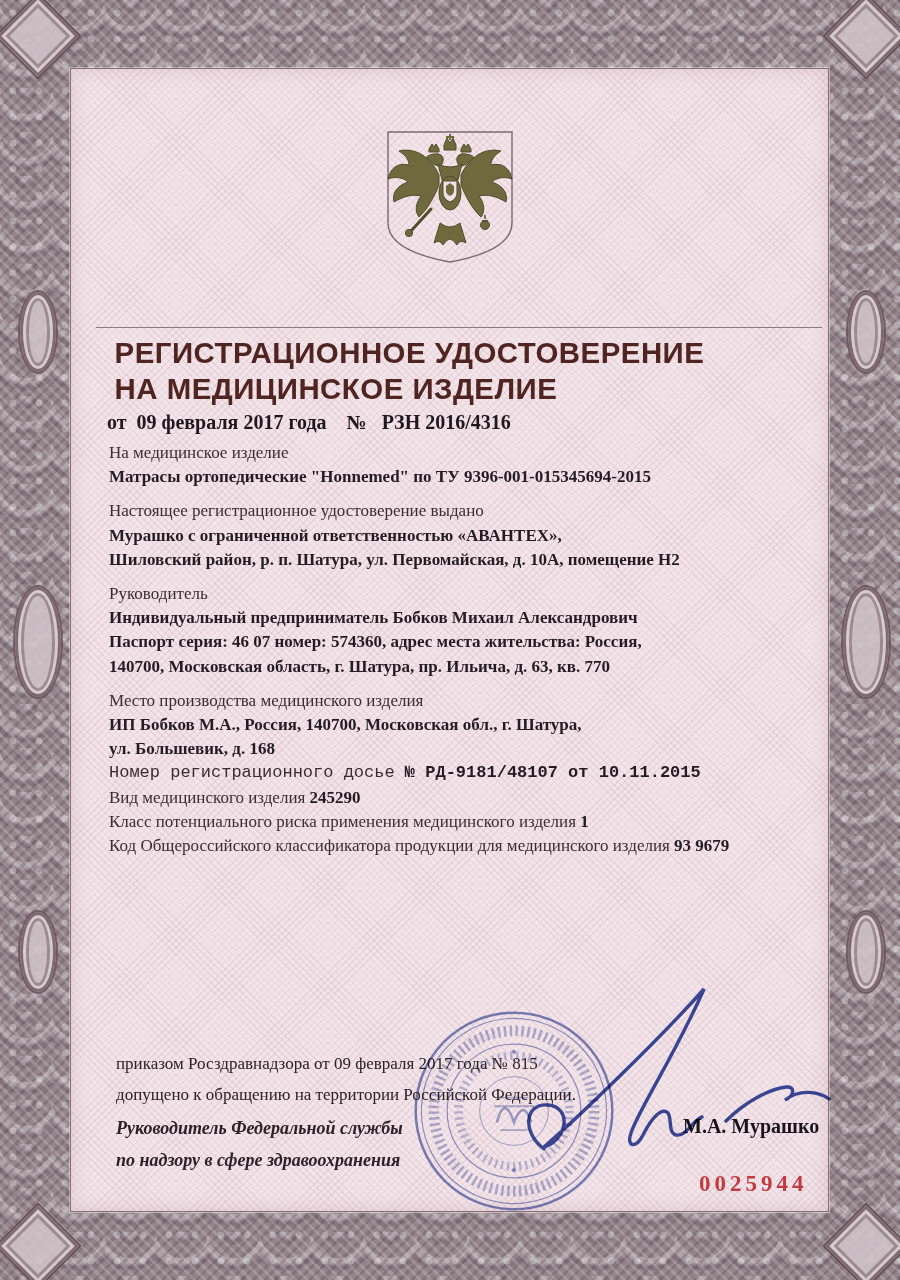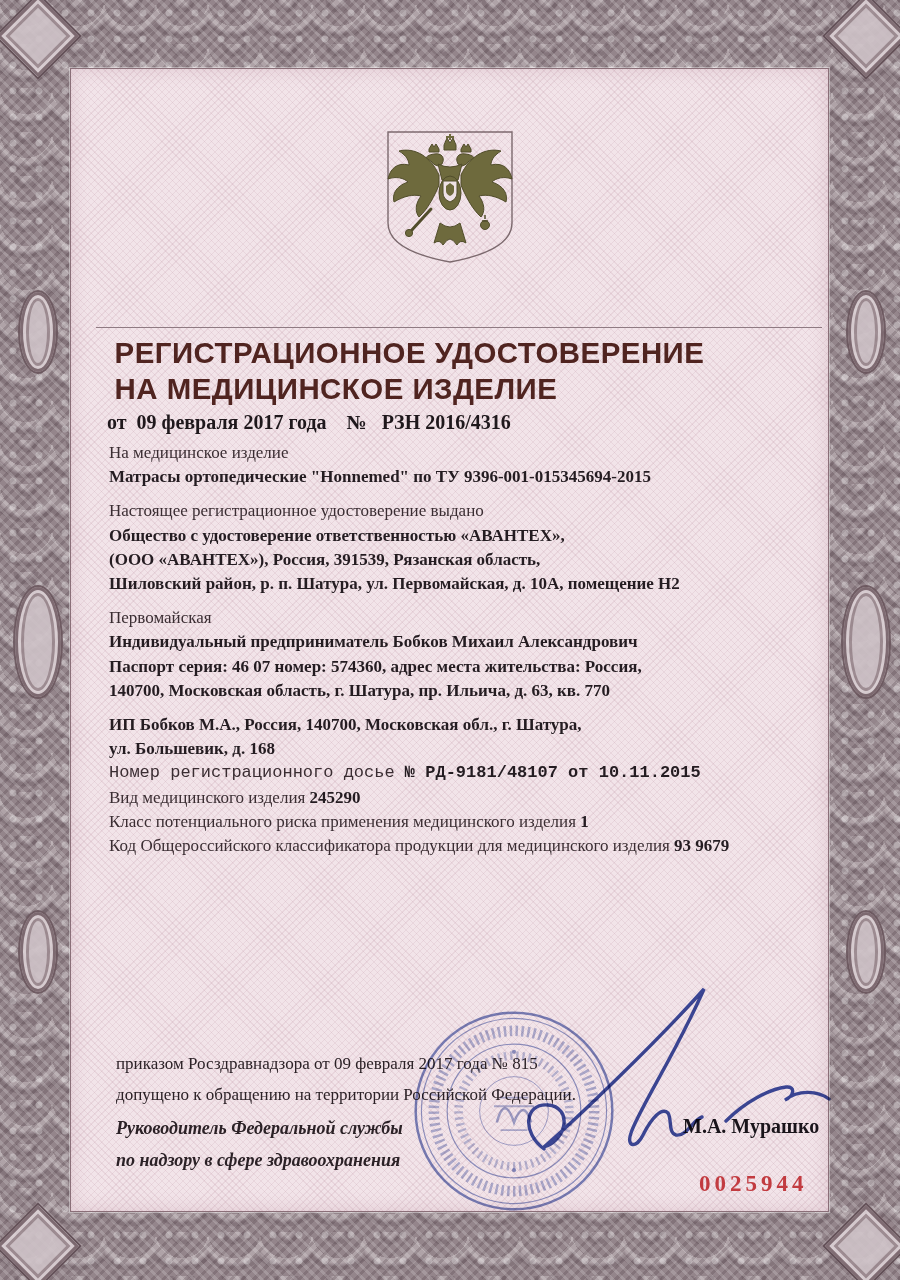--- a/index.html
+++ b/index.html
@@ -108,31 +108,31 @@
       <div class="date-line">от  09 февраля 2017 года    №   РЗН 2016/4316</div>
     </div>
 
     <div class="body-text">
       <div class="sec">
         <p class="lbl">На медицинское изделие</p>
         <p class="val">Матрасы ортопедические "Honnemed" по ТУ 9396-001-015345694-2015</p>
       </div>
       <div class="sec">
         <p class="lbl">Настоящее регистрационное удостоверение выдано</p>
-        <p class="val">Общество с удостоверение ответственностью «АВАНТЕХ»,</p>
-        <p class="val">(ООО «АВАНТЕХ»), Россия, 391539, Рязанская область,</p>
+        <p class="val">Мурашко с ограниченной ответственностью «АВАНТЕХ»,</p>
         <p class="val">Шиловский район, р. п. Шатура, ул. Первомайская, д. 10А, помещение Н2</p>
       </div>
       <div class="sec">
-        <p class="lbl">Первомайская</p>
+        <p class="lbl">Руководитель</p>
         <p class="val">Индивидуальный предприниматель Бобков Михаил Александрович</p>
         <p class="val">Паспорт серия: 46 07 номер: 574360, адрес места жительства: Россия,</p>
         <p class="val">140700, Московская область, г. Шатура, пр. Ильича, д. 63, кв. 770</p>
       </div>
       <div class="sec">
+        <p class="lbl">Место производства медицинского изделия</p>
         <p class="val">ИП Бобков М.А., Россия, 140700, Московская обл., г. Шатура,</p>
         <p class="val">ул. Большевик, д. 168</p>
       </div>
       <p class="sec mt4"><span class="lbl">Номер регистрационного досье</span> <span class="val">№ РД-9181/48107 от 10.11.2015</span></p>
       <p class="sec mt14"><span class="lbl">Вид медицинского изделия</span> <span class="val">245290</span></p>
       <p class="sec mt14"><span class="lbl">Класс потенциального риска применения медицинского изделия</span> <span class="val">1</span></p>
       <p class="sec mt14"><span class="lbl">Код Общероссийского классификатора продукции для медицинского изделия</span> <span class="val">93 9679</span></p>
     </div>
 
     <div class="footer-text">

